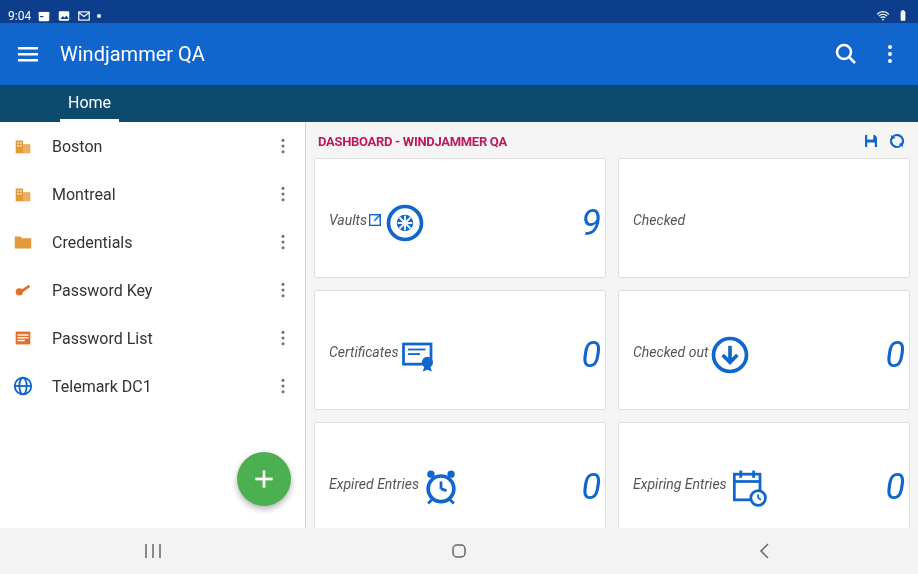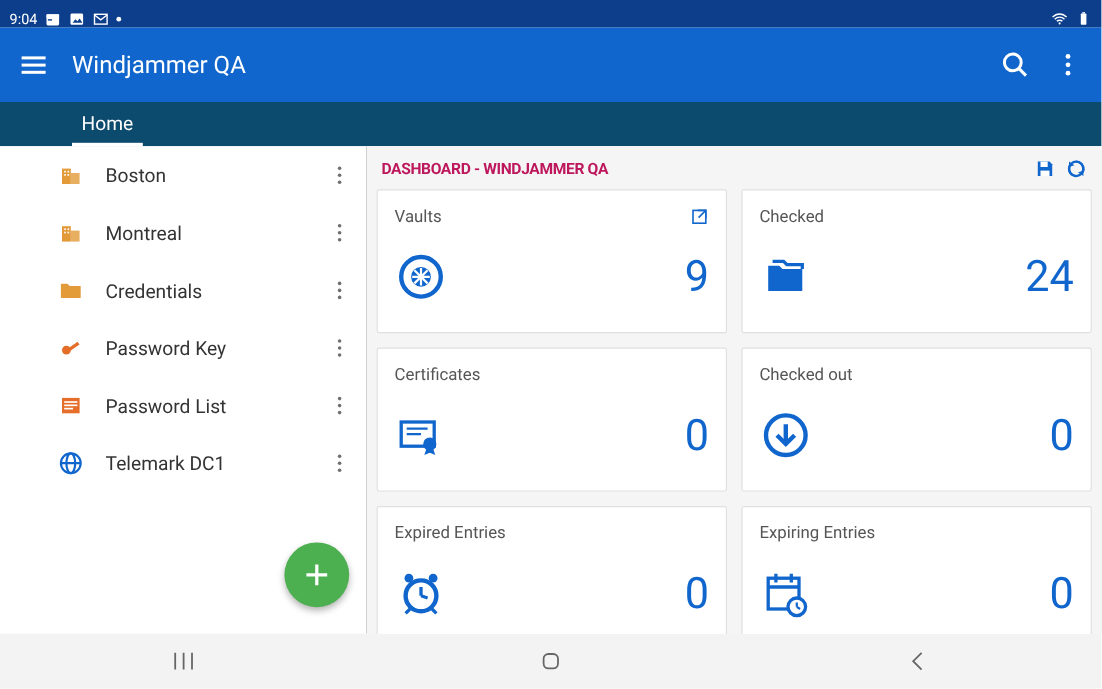--- a/index.html
+++ b/index.html
@@ -48,21 +48,20 @@
     position:absolute; top:122px; bottom:46px; left:0; right:0;
     display:flex; background:#fff;
   }
   .sidebar {
     width:306px; border-right:1px solid #d0d0d0; background:#fff;
     position:relative;
   }
   .side-item {
     height:48px; display:flex; align-items:center; padding:0 12px;
     cursor:pointer;
-    margin-left:36px;
   }
   .side-icon { width:22px; height:22px; margin-right:18px; display:flex; align-items:center; justify-content:center; }
   .side-icon svg { width:100%; height:100%; }
   .side-label { flex:1; font-size:16px; color:#333; }
   .side-more { width:20px; height:20px; cursor:pointer; }
   .side-more svg { width:100%; height:100%; fill:#6f6f6f; }
 
   .fab {
     position:absolute; right:14px; bottom:22px;
     width:54px; height:54px; border-radius:50%;
@@ -76,22 +75,22 @@
   .dash-header {
     display:flex; align-items:center; padding:10px 4px 8px 4px;
   }
   .dash-title { flex:1; font-size:13px; font-weight:700; color:#be185d; letter-spacing:-0.3px; }
   .dash-action { width:18px; height:18px; margin-left:8px; cursor:pointer; }
   .dash-action svg { width:100%; height:100%; fill:#1066cc; }
 
   .cards { display:grid; grid-template-columns: 1fr 1fr; gap:12px; }
   .card {
     background:#fff; border:1px solid #e0e0e0; border-radius:2px;
-    padding:14px 14px 10px 14px; height:120px;
-    display:flex; flex-direction:column;
+    padding:14px 4px 10px 14px; height:120px;
+    display:flex; font-style:italic;
   }
   .card-head { display:flex; align-items:center; }
   .card-title { flex:1; font-size:14px; color:#555; }
   .card-open { width:16px; height:16px; cursor:pointer; }
   .card-open svg { width:100%; height:100%; fill:#1066cc; }
   .card-body { flex:1; display:flex; align-items:center; margin-top:6px; }
   .card-icon { width:44px; height:44px; }
   .card-icon svg { width:100%; height:100%; }
   .card-value { flex:1; text-align:right; font-size:36px; font-weight:400; color:#1066cc; }
 
@@ -337,27 +336,20 @@
                 </g>
               </svg></span>
       <span class="card-value">9</span>
     </div>
         </div>
         <div class="card">
     <div class="card-head">
       <span class="card-title">Checked</span>
 
     </div>
-    <div class="card-body">
-      <span class="card-icon"><svg viewBox="0 0 48 48">
-                <path d="M8 14 h10 l3 3 h18 v20 h-31 z" fill="#1066cc"></path>
-                <path d="M12 10 h10 l3 3 h14 v4" fill="none" stroke="#1066cc" stroke-width="3"></path>
-              </svg></span>
-      <span class="card-value">24</span>
-    </div>
         </div>
         <div class="card">
     <div class="card-head">
       <span class="card-title">Certificates</span>
 
     </div>
     <div class="card-body">
       <span class="card-icon"><svg viewBox="0 0 48 48">
                 <rect x="6" y="12" width="30" height="22" fill="none" stroke="#1066cc" stroke-width="3"></rect>
                 <line x1="11" y1="18" x2="30" y2="18" stroke="#1066cc" stroke-width="2"></line>

